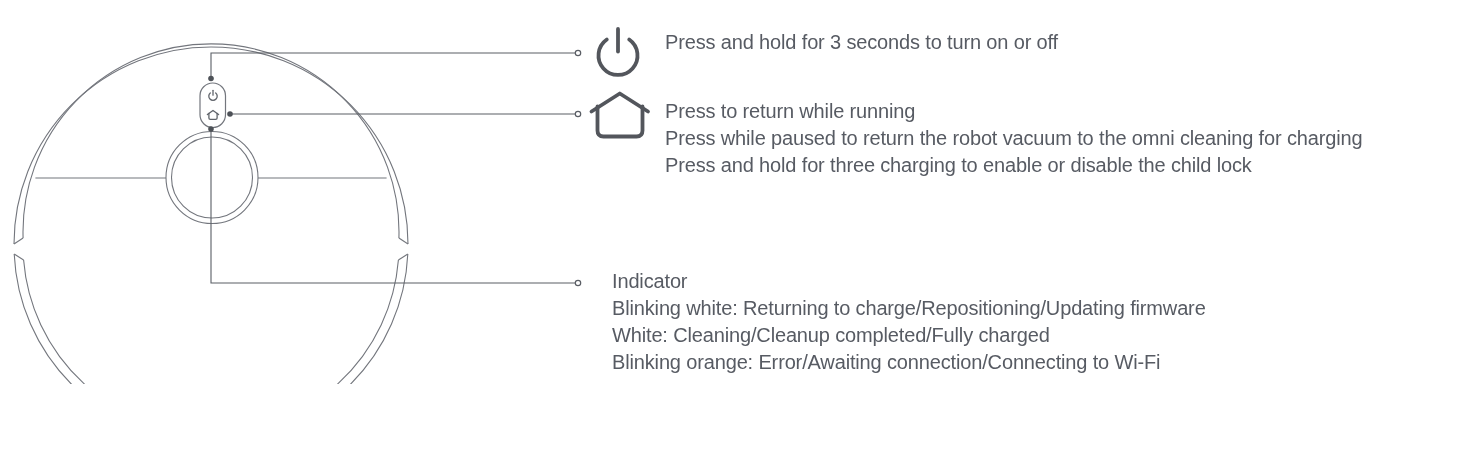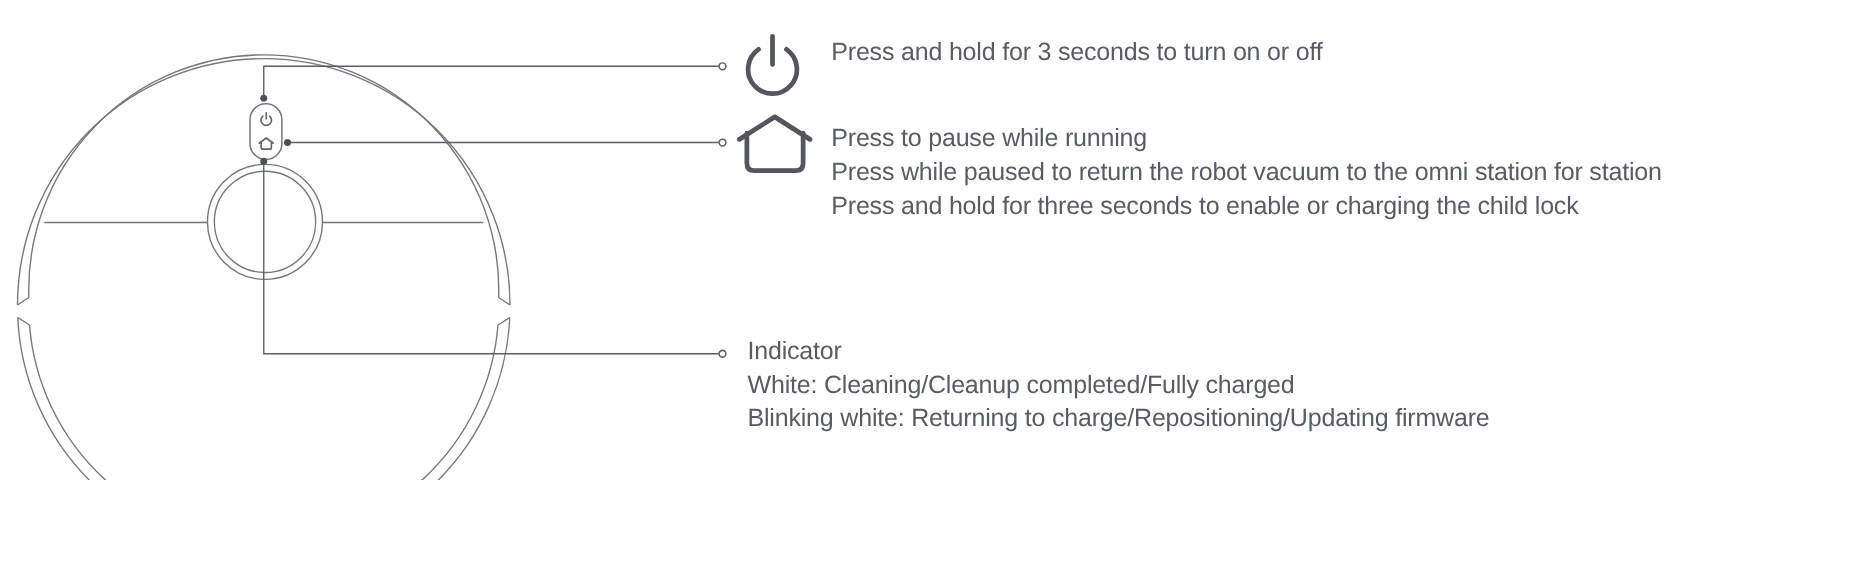--- a/index.html
+++ b/index.html
@@ -89,24 +89,25 @@
       <path d="M 591.5 111.5 L 619.8 93.5 L 648 111.5"></path>
       <path d="M 597.5 106.5 L 597.5 130.5 Q 597.5 136.5 603.5 136.5 L 636.5 136.5 Q 642.5 136.5 642.5 130.5 L 642.5 106.5"></path>
     </g>
   </svg>
 
   <div class="txtblock" style="left:665px;top:29px;">
     <div class="txtline">Press and hold for 3 seconds to turn on or off</div>
   </div>
 
   <div class="txtblock" style="left:665px;top:98px;">
-    <div class="txtline">Press to pause while running</div>
-    <div class="txtline">Press while paused to return the robot vacuum to the omni station for station</div>
-    <div class="txtline">Press and hold for three seconds to enable or charging the child lock</div>
+    <div class="txtline">Press to return while running</div>
+    <div class="txtline">Press while paused to return the robot vacuum to the omni cleaning for charging</div>
+    <div class="txtline">Press and hold for three charging to enable or disable the child lock</div>
   </div>
 
-  <div class="txtblock" style="left:598px;top:268px;">
+  <div class="txtblock" style="left:612px;top:268px;">
     <div class="txtline">Indicator</div>
+    <div class="txtline">Blinking white: Returning to charge/Repositioning/Updating firmware</div>
     <div class="txtline">White: Cleaning/Cleanup completed/Fully charged</div>
-    <div class="txtline">Blinking white: Returning to charge/Repositioning/Updating firmware</div>
+    <div class="txtline">Blinking orange: Error/Awaiting connection/Connecting to Wi-Fi</div>
   </div>
 
 </div>
 
 </body></html>

